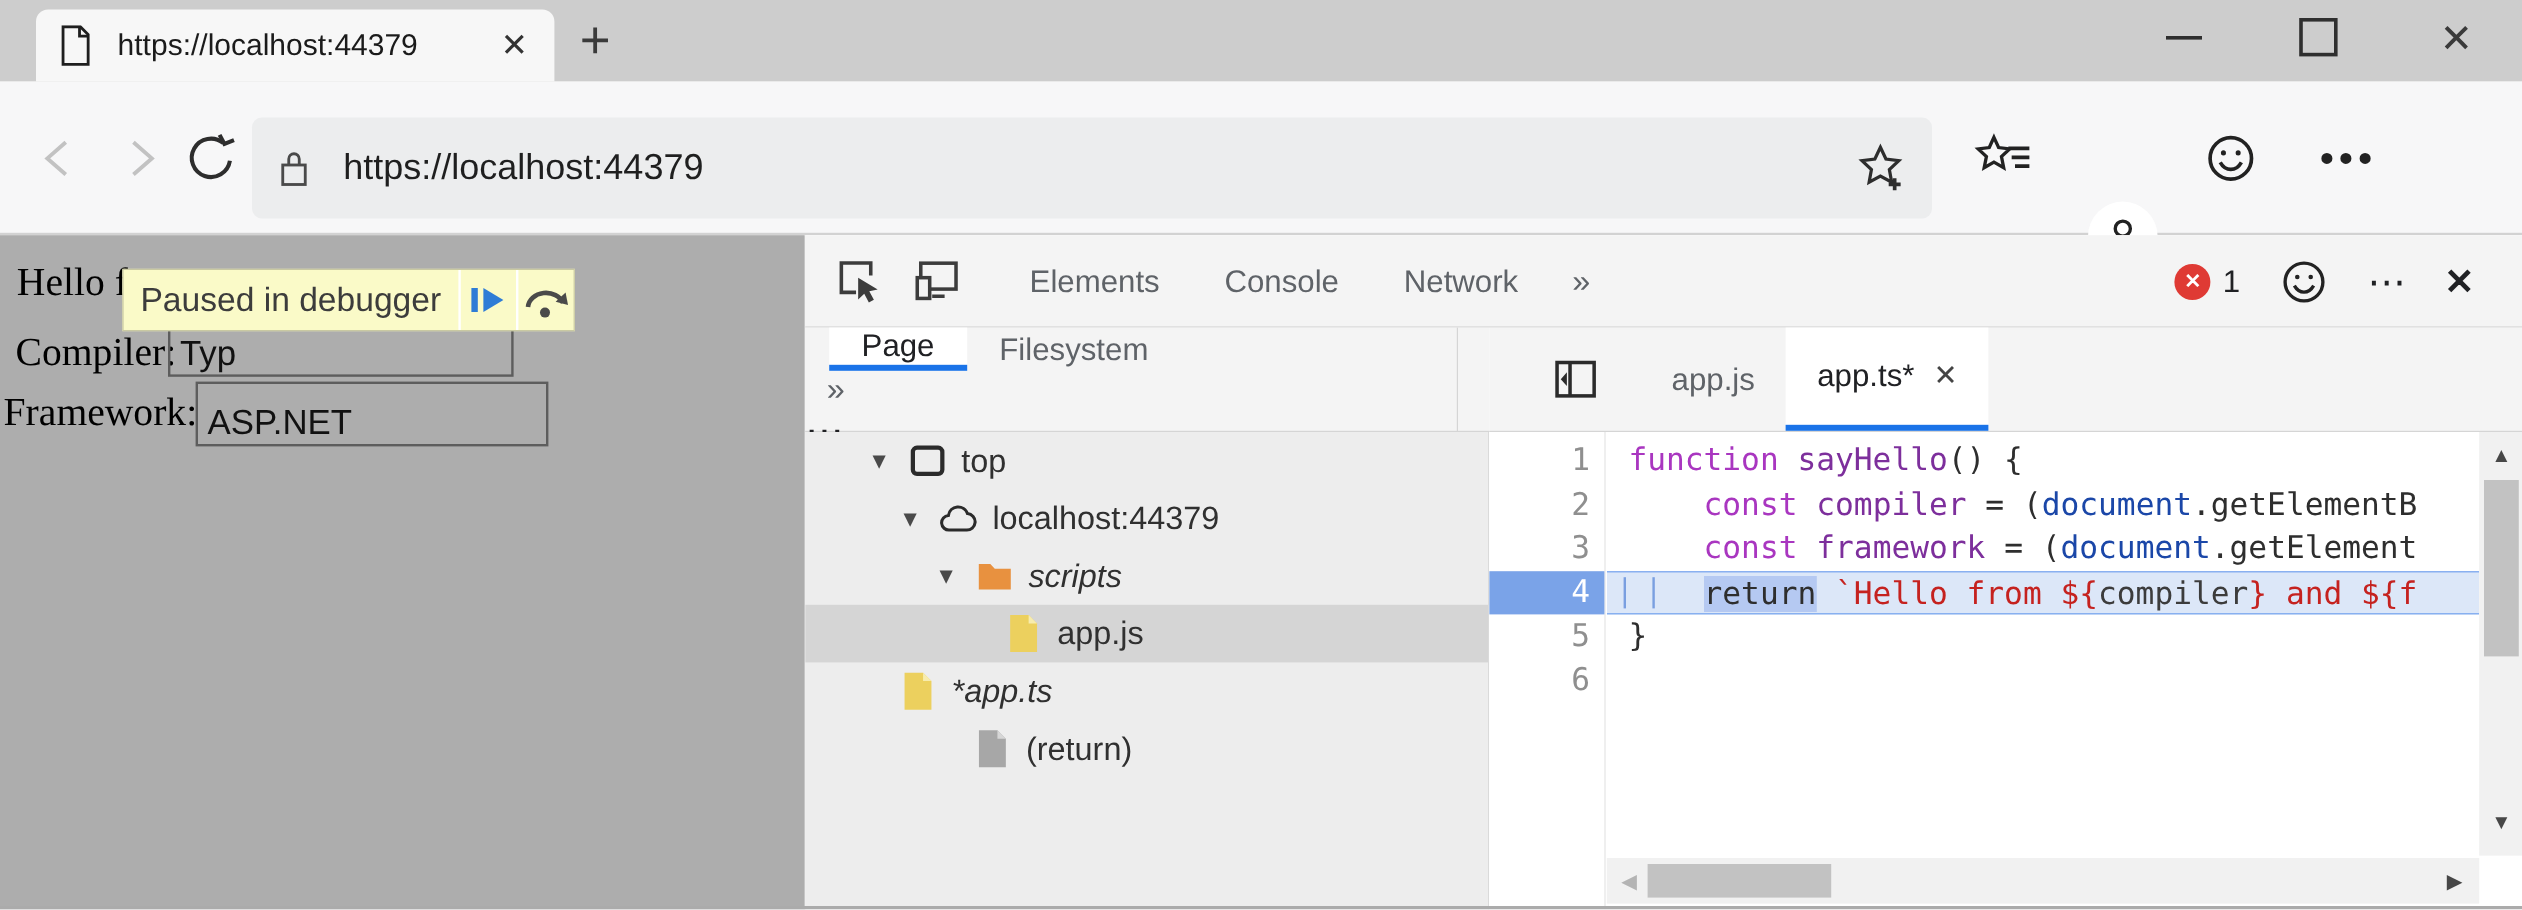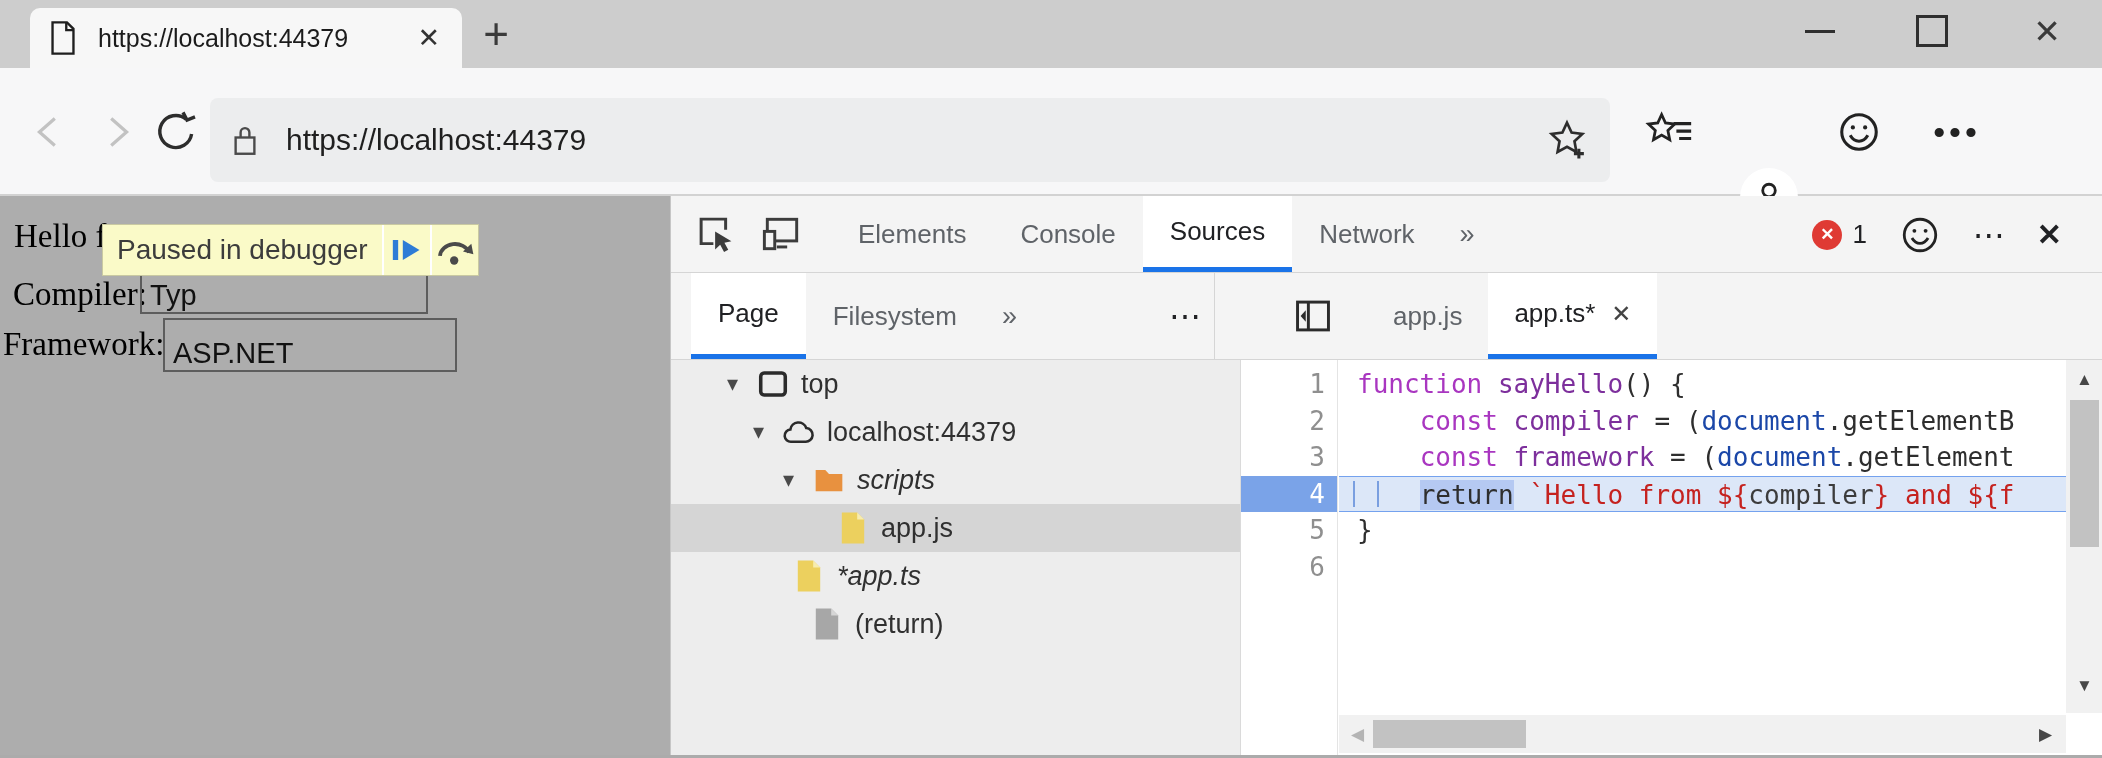--- a/index.html
+++ b/index.html
@@ -43,21 +43,21 @@
   .dt-tab{display:flex;align-items:center;padding:0 27px;font-size:26px;color:#5f6368;box-sizing:border-box;}
   .dt-tab.active{background:#fff;color:#202124;border-bottom:5px solid #1a73e8;}
   .overflow-glyph{font-size:27px;color:#5f6368;display:flex;align-items:center;padding:0 18px;}
   .dt-right{position:absolute;right:40px;top:0;height:77px;display:flex;align-items:center;gap:32px;}
   .err-badge{display:flex;align-items:center;gap:10px;}
   .err-circle{width:30px;height:30px;border-radius:50%;background:#df3a34;color:#fff;font-size:17px;
         display:flex;align-items:center;justify-content:center;font-weight:bold;}
   .err-count{font-size:26px;color:#202124;}
   .menu-glyph{font-size:32px;color:#202124;}
   .dt-close{font-size:30px;font-weight:bold;color:#202124;}
-  .dt-navbar{position:absolute;left:0;top:77px;width:570px;height:87px;background:#f4f4f4;border-bottom:1px solid #d5d5d5;box-sizing:border-box;display:flex;align-items:stretch;}
+  .dt-navbar{position:absolute;left:0;top:77px;width:570px;height:87px;background:#f4f4f4;border-bottom:1px solid #d5d5d5;box-sizing:border-box;display:flex;align-items:stretch;flex-direction:column;}
   .dt-navbar .spacer{flex:1;}
   .nav-divider{position:absolute;left:543px;top:77px;width:1px;height:87px;background:#d5d5d5;}
   .dt-editorbar{position:absolute;left:570px;top:77px;width:862px;height:87px;background:#f4f4f4;border-bottom:1px solid #d5d5d5;box-sizing:border-box;display:flex;align-items:stretch;}
   .dt-editorbar .collapse{width:60px;margin-left:42px;display:flex;align-items:center;justify-content:center;}
   .ed-tab{display:flex;align-items:center;gap:16px;padding:0 26px;font-size:26px;color:#5f6368;box-sizing:border-box;}
   .ed-tab.active{background:#fff;color:#202124;border-bottom:5px solid #1a73e8;}
   .ed-tab .x{font-size:24px;color:#444;}
   
   .dt-tree{position:absolute;left:0;top:164px;width:570px;height:398px;background:#ededed;border-right:1px solid #dadada;box-sizing:border-box;overflow:hidden;}
   .tree-row{height:48px;display:flex;align-items:center;font-size:27px;color:#303030;white-space:nowrap;}
@@ -222,21 +222,20 @@
       <span class="bar-icon" style="margin-left:12px;margin-right:22px;">
         <svg width="42" height="38" viewBox="0 0 24 22">
             <rect x="3.5" y="2.5" width="17" height="12.5" fill="none" stroke="#3c3c3c" stroke-width="1.7"></rect>
             <path d="M9 18.5h6" stroke="#3c3c3c" stroke-width="1.7"></path>
             <rect x="1.8" y="9.5" width="6" height="10" fill="#f4f4f4" stroke="#3c3c3c" stroke-width="1.7"></rect>
           </svg>
       </span>
       <div id="dt-main-tabs" style="display:flex;align-items:stretch;">
           <div class="dt-tab">Elements</div>
           <div class="dt-tab">Console</div>
-          <div class="dt-tab active">Sources</div>
           <div class="dt-tab">Network</div>
         </div>
       <span class="overflow-glyph">»</span>
       <div class="dt-right">
         <span class="err-badge">
           <span class="err-circle">✕</span>
           <span class="err-count">1</span>
         </span>
         <span style="display:flex;">
           <svg width="42" height="42" viewBox="0 0 24 24">
@@ -311,21 +310,21 @@
         </div>
         <div class="tree-row selected" style="padding-left: 164px;">
           <span class="t-icon">
             <svg width="28" height="34" viewBox="0 0 20 24">
               <path d="M2 1h11l5 5v17H2z" fill="#ecd05e"></path>
               <path d="M13 1l5 5h-5z" fill="#f7ecae"></path>
             </svg>
           </span>
           <span class="lbl">app.js</span>
         </div>
-        <div class="tree-row" style="padding-left: 120px;">
+        <div class="tree-row" style="padding-left: 76px;">
           <span class="t-icon">
             <svg width="28" height="34" viewBox="0 0 20 24">
               <path d="M2 1h11l5 5v17H2z" fill="#ecd05e"></path>
               <path d="M13 1l5 5h-5z" fill="#f7ecae"></path>
             </svg>
           </span>
           <span class="lbl italic">*app.ts</span>
         </div>
         <div class="tree-row" style="padding-left: 138px;">
           <span class="t-icon">

